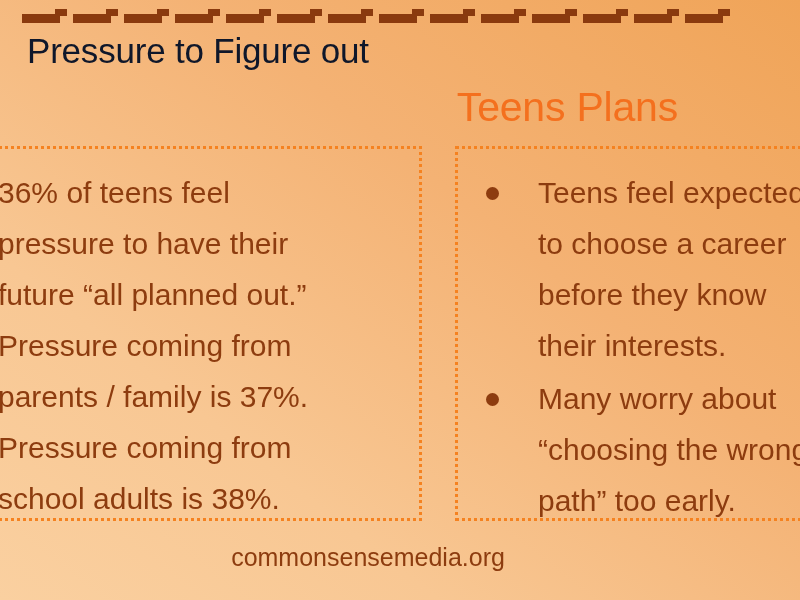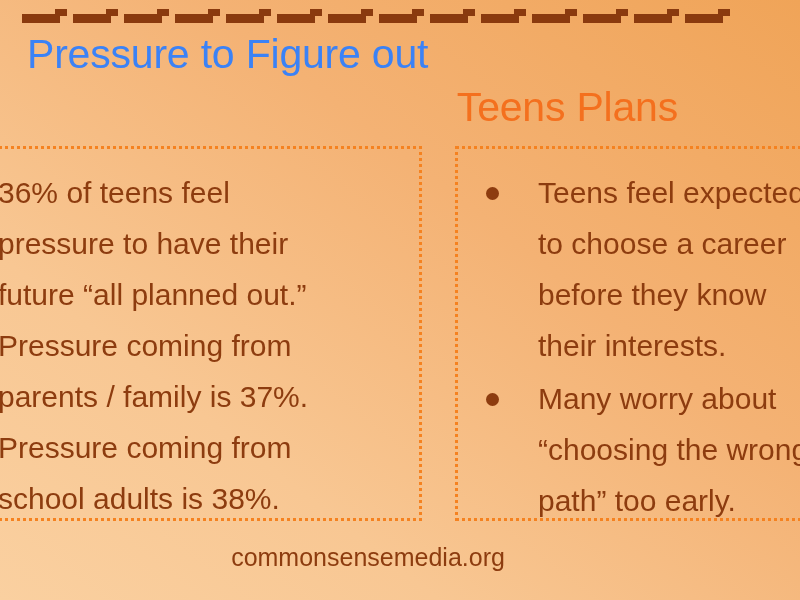--- a/index.html
+++ b/index.html
@@ -39,23 +39,23 @@
     width: 12px;
     height: 7px;
     background: #8a3a0e;
   }
 
   
   #title-line1 {
     position: absolute;
     left: 27px;
     top: 33px;
-    font-size: 41px;
+    font-size: 35px;
     line-height: 1.05;
-    color: #3b82f6;
+    color: #0f172a;
     white-space: nowrap;
     letter-spacing: -0.2px;
   }
   #title-line2 {
     position: absolute;
     right: 122px;
     top: 86px;
     font-size: 41px;
     line-height: 1.05;
     color: #f4701e;

